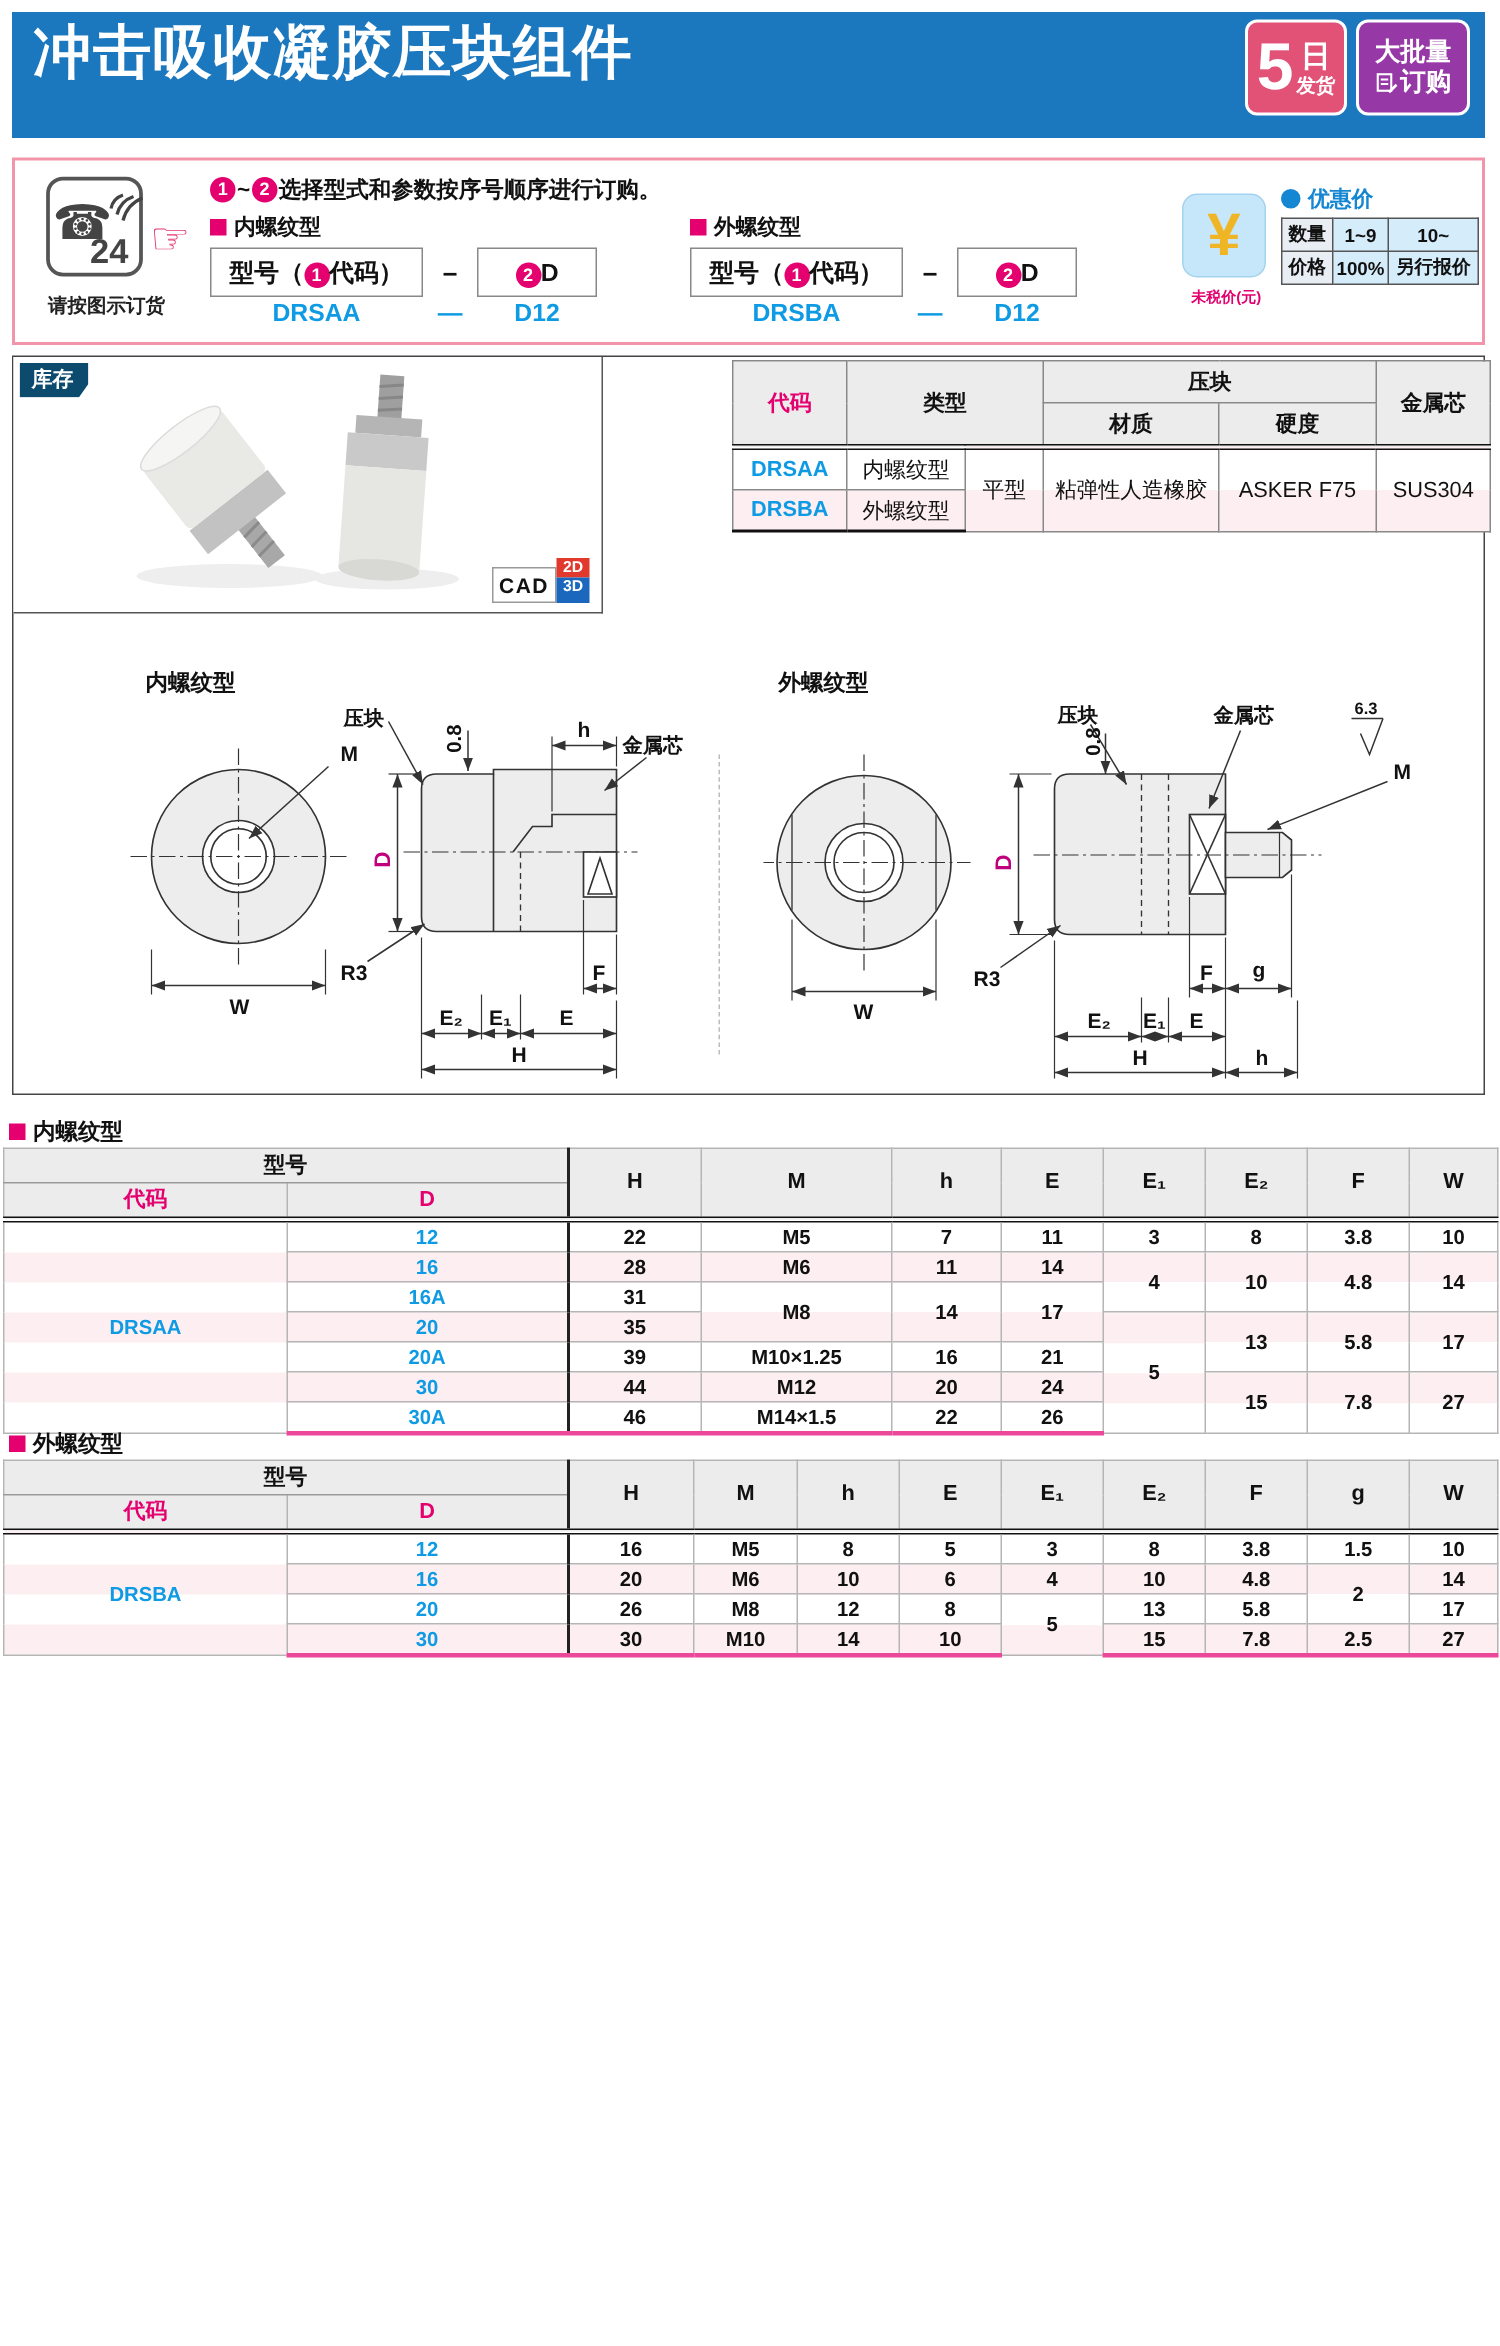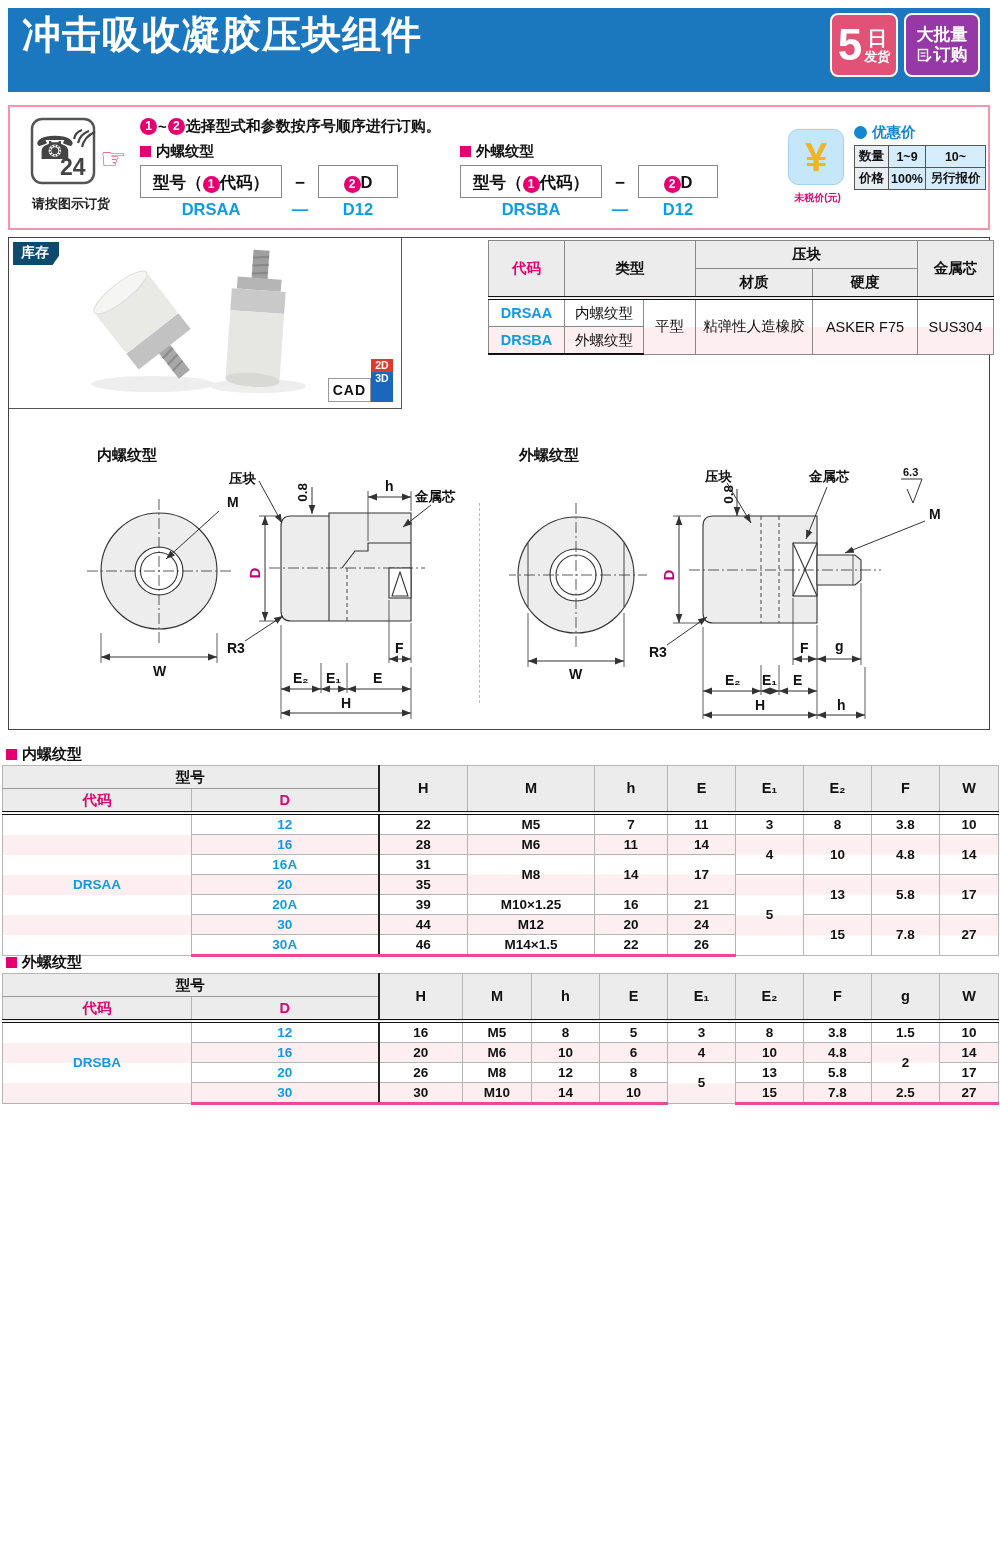--- a/index.html
+++ b/index.html
@@ -48,21 +48,21 @@
   .price-table .lbl{background:#e8eef3;} .price-table .val{background:#d5ecfa;}
   
   .main-box{position:absolute;left:8px;top:237px;width:982px;height:493px;border:1px solid #444;box-sizing:border-box;}
   .photo-box{position:absolute;left:0;top:0;width:392px;height:170px;border-right:1px solid #555;border-bottom:1px solid #555;background:#fff;}
   .stock-badge{position:absolute;left:4px;top:4px;background:#0c4a6e;color:#fff;font-size:14px;font-weight:bold;
                padding:2px 10px 3px 8px;clip-path:polygon(0 0,100% 0,100% 60%,86% 100%,0 100%);}
   .cad-badge{position:absolute;right:8px;bottom:6px;display:flex;align-items:flex-end;margin-top:34px;}
   .cad-txt{border:1px solid #999;background:#fff;font-size:14px;font-weight:bold;padding:3px 4px;letter-spacing:1px;}
   .cad-col{display:flex;flex-direction:column;}
   .cad-2d{background:#e2392e;color:#fff;font-size:10.5px;font-weight:bold;width:22px;height:13px;line-height:13px;text-align:center;}
-  .cad-3d{background:#1a67bd;color:#fff;font-size:10.5px;font-weight:bold;width:22px;height:30px;line-height:13px;text-align:center;}
+  .cad-3d{background:#1a67bd;color:#fff;font-size:10.5px;font-weight:bold;width:22px;height:17px;line-height:13px;text-align:center;}
   
   .spec-table{position:absolute;left:479px;top:2px;border-collapse:collapse;table-layout:fixed;width:505px;}
   .spec-table th,.spec-table td{border:1px solid #888;text-align:center;padding:0;font-size:14.5px;}
   .spec-table th{background:#ececec;font-weight:600;height:27px;}
   .spec-table td{height:26px;}
   .spec-table .dbl{border-bottom:4px double #111;}
   .spec-table tr:last-child td{border-bottom:2px solid #111;}
   .magenta{color:#e4006f;}
   .code-blue{color:#0e9be4;font-weight:bold;font-size:15px;}
   .pinkbg{background:#fdeef1;}

